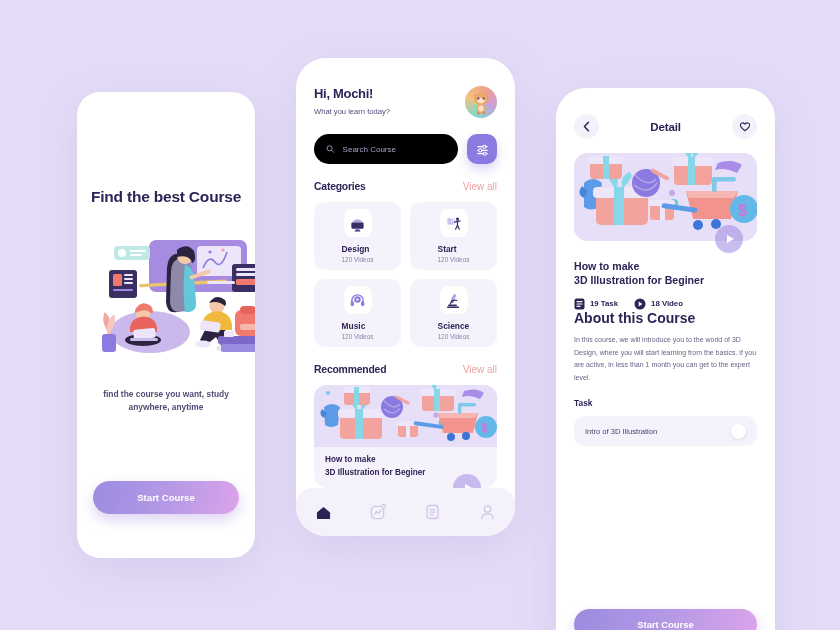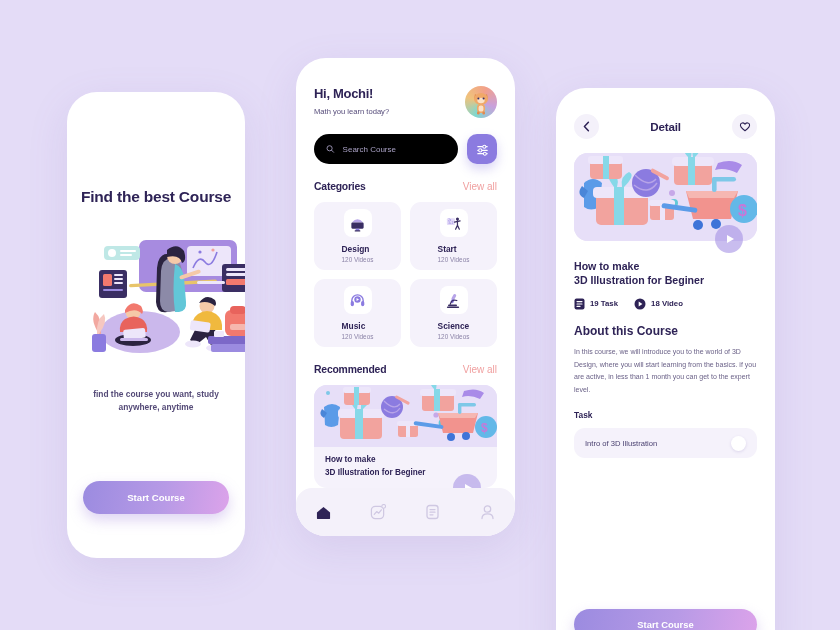--- a/index.html
+++ b/index.html
@@ -12,21 +12,21 @@
   .stage { position: relative; width: 840px; height: 630px; }
 
   .phone {
     position: absolute;
     background: #FFFFFF;
     border-radius: 30px;
     box-shadow: 0 12px 40px rgba(120,100,180,0.13);
     overflow: hidden;
   }
   
-  #phone-onboarding { left: 67px; top: 92px; width: 178px; height: 466px; }
+  #phone-onboarding { left: 77px; top: 92px; width: 178px; height: 466px; border-radius: 23px; }
   .ob-title {
     margin-top: 96px; text-align: center;
     font-size: 15.5px; font-weight: bold; color: #2E2356;
     letter-spacing: -.2px;
   }
   .ob-illus { margin-top: 22px; height: 130px; position: relative; }
   .ob-sub {
     margin: 30px 24px 0; text-align: center;
     font-size: 8.4px; line-height: 1.5; color: #544A77; font-weight: bold;
   }
@@ -129,21 +129,21 @@
     background: rgba(165,145,228,.6);
     display: flex; align-items: center; justify-content: center;
   }
   .hero-fab::after {
     content:''; width: 0; height: 0; margin-left: 2px;
     border-left: 7px solid #fff; border-top: 4.5px solid transparent; border-bottom: 4.5px solid transparent;
   }
   .det-h1 { margin-top: 18px; font-size: 10.6px; font-weight: bold; color: #2E2356; line-height: 1.35; }
   .stats { display: flex; align-items: center; gap: 16px; margin-top: 10px; }
   .stat { display: flex; align-items: center; gap: 5px; font-size: 7.8px; font-weight: bold; color: #2E2356; }
-  .about-h { margin-top: 14px; font-size: 12px; font-weight: bold; color: #2E2356; }
+  .about-h { font-size: 14px; font-weight: bold; color: #2E2356; }
   .about-p { margin-top: 8px; font-size: 7px; line-height: 1.85; color: #6B6288; }
   .task-h { margin-top: 13px; font-size: 8.4px; font-weight: bold; color: #2E2356; }
   .task-card {
     margin-top: 8px; height: 30px; border-radius: 11px; background: #F5F2FB;
     display: flex; align-items: center; justify-content: space-between; padding: 0 11px;
     cursor: pointer;
   }
   .task-label { font-size: 7.6px; color: #4A4170; }
   .task-dot { width: 15px; height: 15px; border-radius: 50%; background: #fff; box-shadow: 0 1px 3px rgba(110,90,170,.18); }
   .det-start {
@@ -239,21 +239,21 @@
 
     <button class="start-btn">Start Course</button>
   </div>
 
   <div class="phone" id="phone-home">
     <div class="home-pad">
 
       <div class="greet-row">
         <div>
           <div class="greet-hi">Hi, Mochi!</div>
-          <div class="greet-sub">Math you learn today?</div>
+          <div class="greet-sub">What you learn today?</div>
         </div>
         <div class="avatar">
           <svg class="cat" width="22" height="24" viewBox="0 0 22 24">
             <path d="M4 8 l1 -5 l4 3z" fill="#E08A50"></path>
             <path d="M18 8 l-1 -5 l-4 3z" fill="#E08A50"></path>
             <ellipse cx="11" cy="8" rx="7" ry="6" fill="#F0A868"></ellipse>
             <ellipse cx="11" cy="9.5" rx="3.6" ry="2.8" fill="#FBE2C8"></ellipse>
             <circle cx="8.4" cy="7.4" r="1" fill="#3A2E63"></circle>
             <circle cx="13.6" cy="7.4" r="1" fill="#3A2E63"></circle>
             <rect x="7" y="13" width="8" height="9" rx="3.4" fill="#F0A868"></rect>

